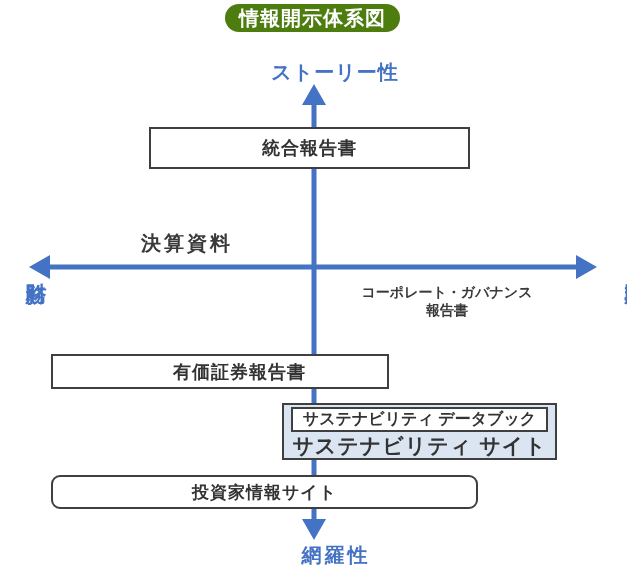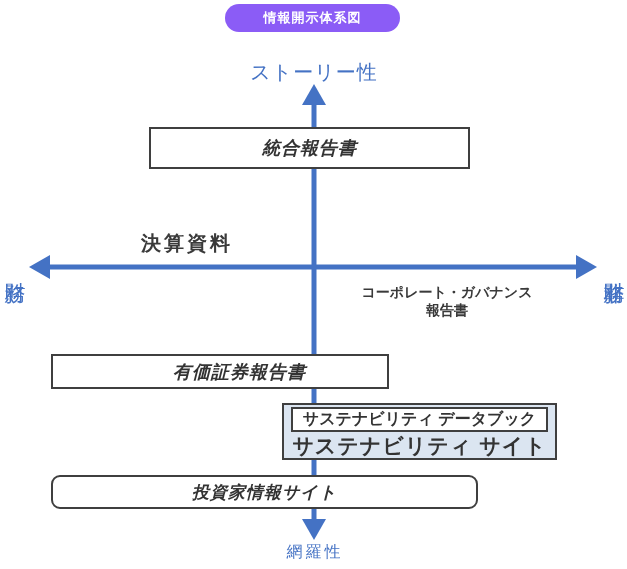--- a/index.html
+++ b/index.html
@@ -11,50 +11,51 @@
     position: relative;
     width: 627px;
     height: 569px;
     background: #ffffff;
     overflow: hidden;
   }
   .title-pill {
     position: absolute;
     left: 225px; top: 4px;
     width: 175px; height: 28px;
-    background: #8b5cf6;
+    background: #4d7c0f;
     border-radius: 14px;
     color: #ffffff;
-    font-size: 13px;
+    font-size: 20px;
     font-weight: bold;
     line-height: 28px;
     text-align: center;
     letter-spacing: 1px;
   }
   .axes-svg {
     position: absolute;
     left: 0; top: 0;
     width: 627px; height: 569px;
   }
   .axis-label {
     position: absolute;
     color: #4472C4;
-    font-weight: normal;
+    font-weight: bold;
     white-space: nowrap;
+    margin-left: 21px;
   }
   .axis-top {
     left: 314px; top: 59px;
     transform: translateX(-50%);
     font-size: 20px;
     letter-spacing: 1px;
   }
   .axis-bottom {
     left: 315px; top: 542px;
     transform: translateX(-50%);
-    font-size: 16px;
+    font-size: 20px;
     letter-spacing: 3px;
   }
   .axis-left {
     left: 1px; top: 267px;
     transform: translateY(-50%);
     writing-mode: vertical-rl;
     text-orientation: upright;
     font-size: 21px;
     letter-spacing: 1px;
   }
@@ -69,21 +70,20 @@
   .node-box {
     position: absolute;
     background: #ffffff;
     border: 2px solid #3f3f3f;
     display: flex;
     align-items: center;
     justify-content: center;
     color: #333333;
     font-weight: bold;
     box-sizing: border-box;
-    font-style: italic;
   }
   .box-integrated { left: 149px; top: 127px; width: 321px; height: 42px; font-size: 18px; letter-spacing: 1px; }
   .box-securities { left: 51px;  top: 354px; width: 338px; height: 35px; font-size: 18px; letter-spacing: 1px; padding-left: 39px; }
   .box-investor   { left: 51px;  top: 475px; width: 427px; height: 34px; font-size: 17px; letter-spacing: 1px; border-radius: 9px; }
   .box-sustain-outer {
     position: absolute;
     left: 282px; top: 403px;
     width: 275px; height: 57px;
     background: #dbe5f1;
     border: 2px solid #3f3f3f;

